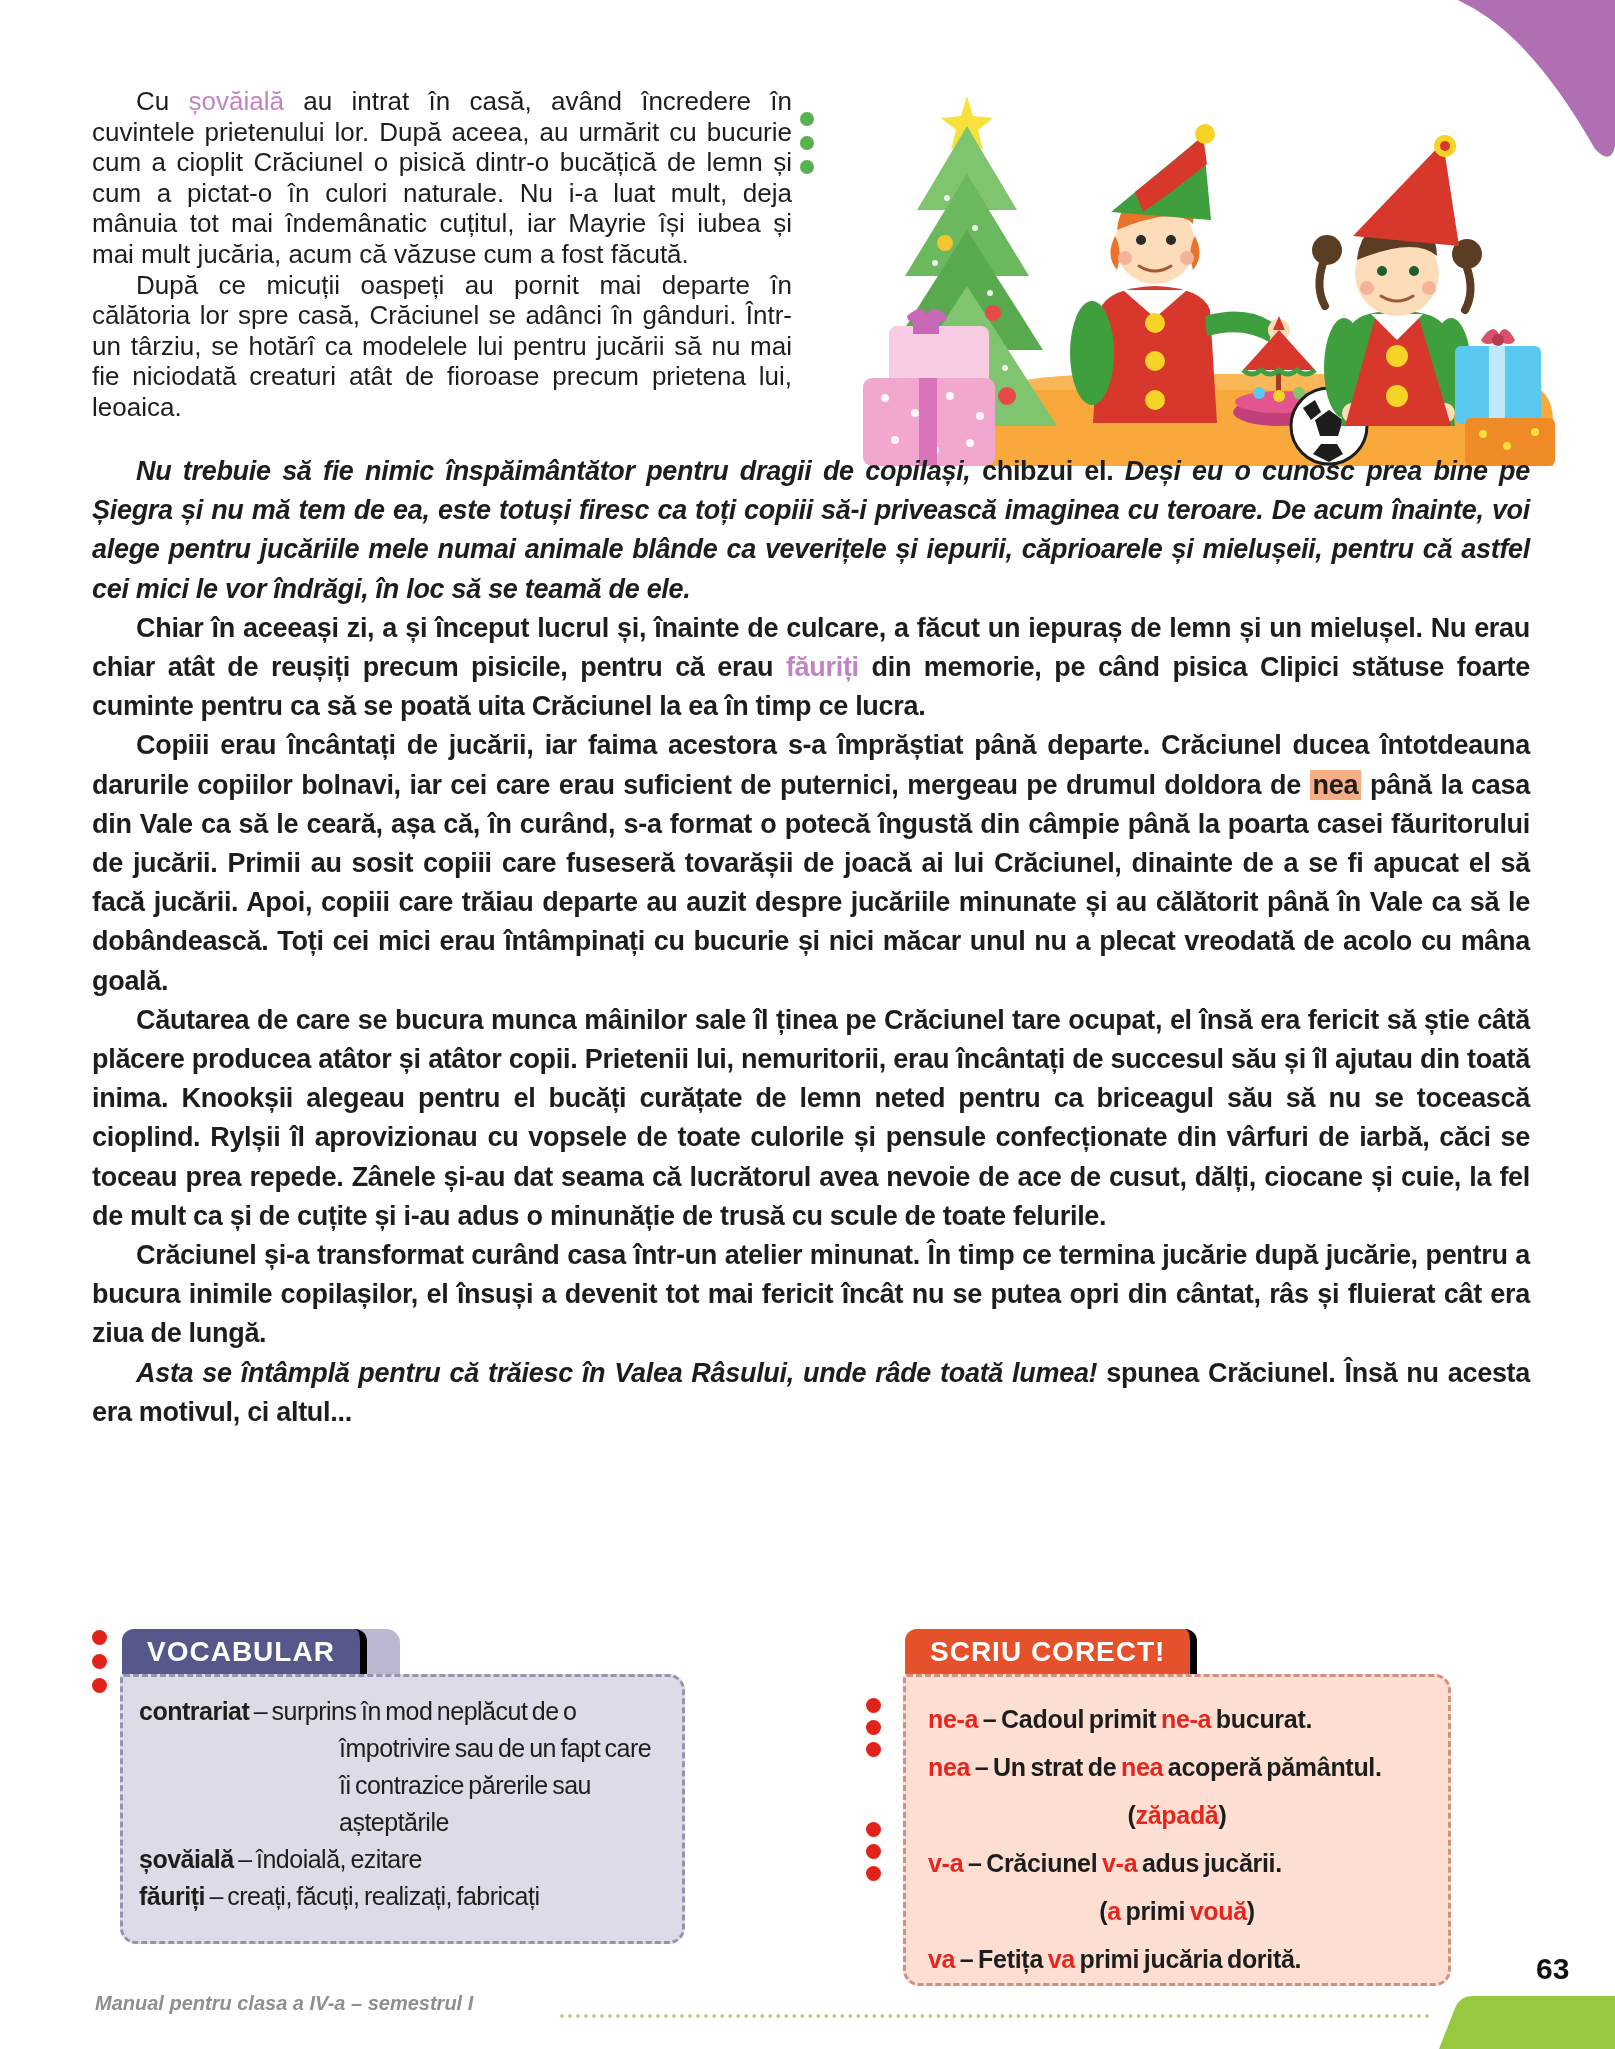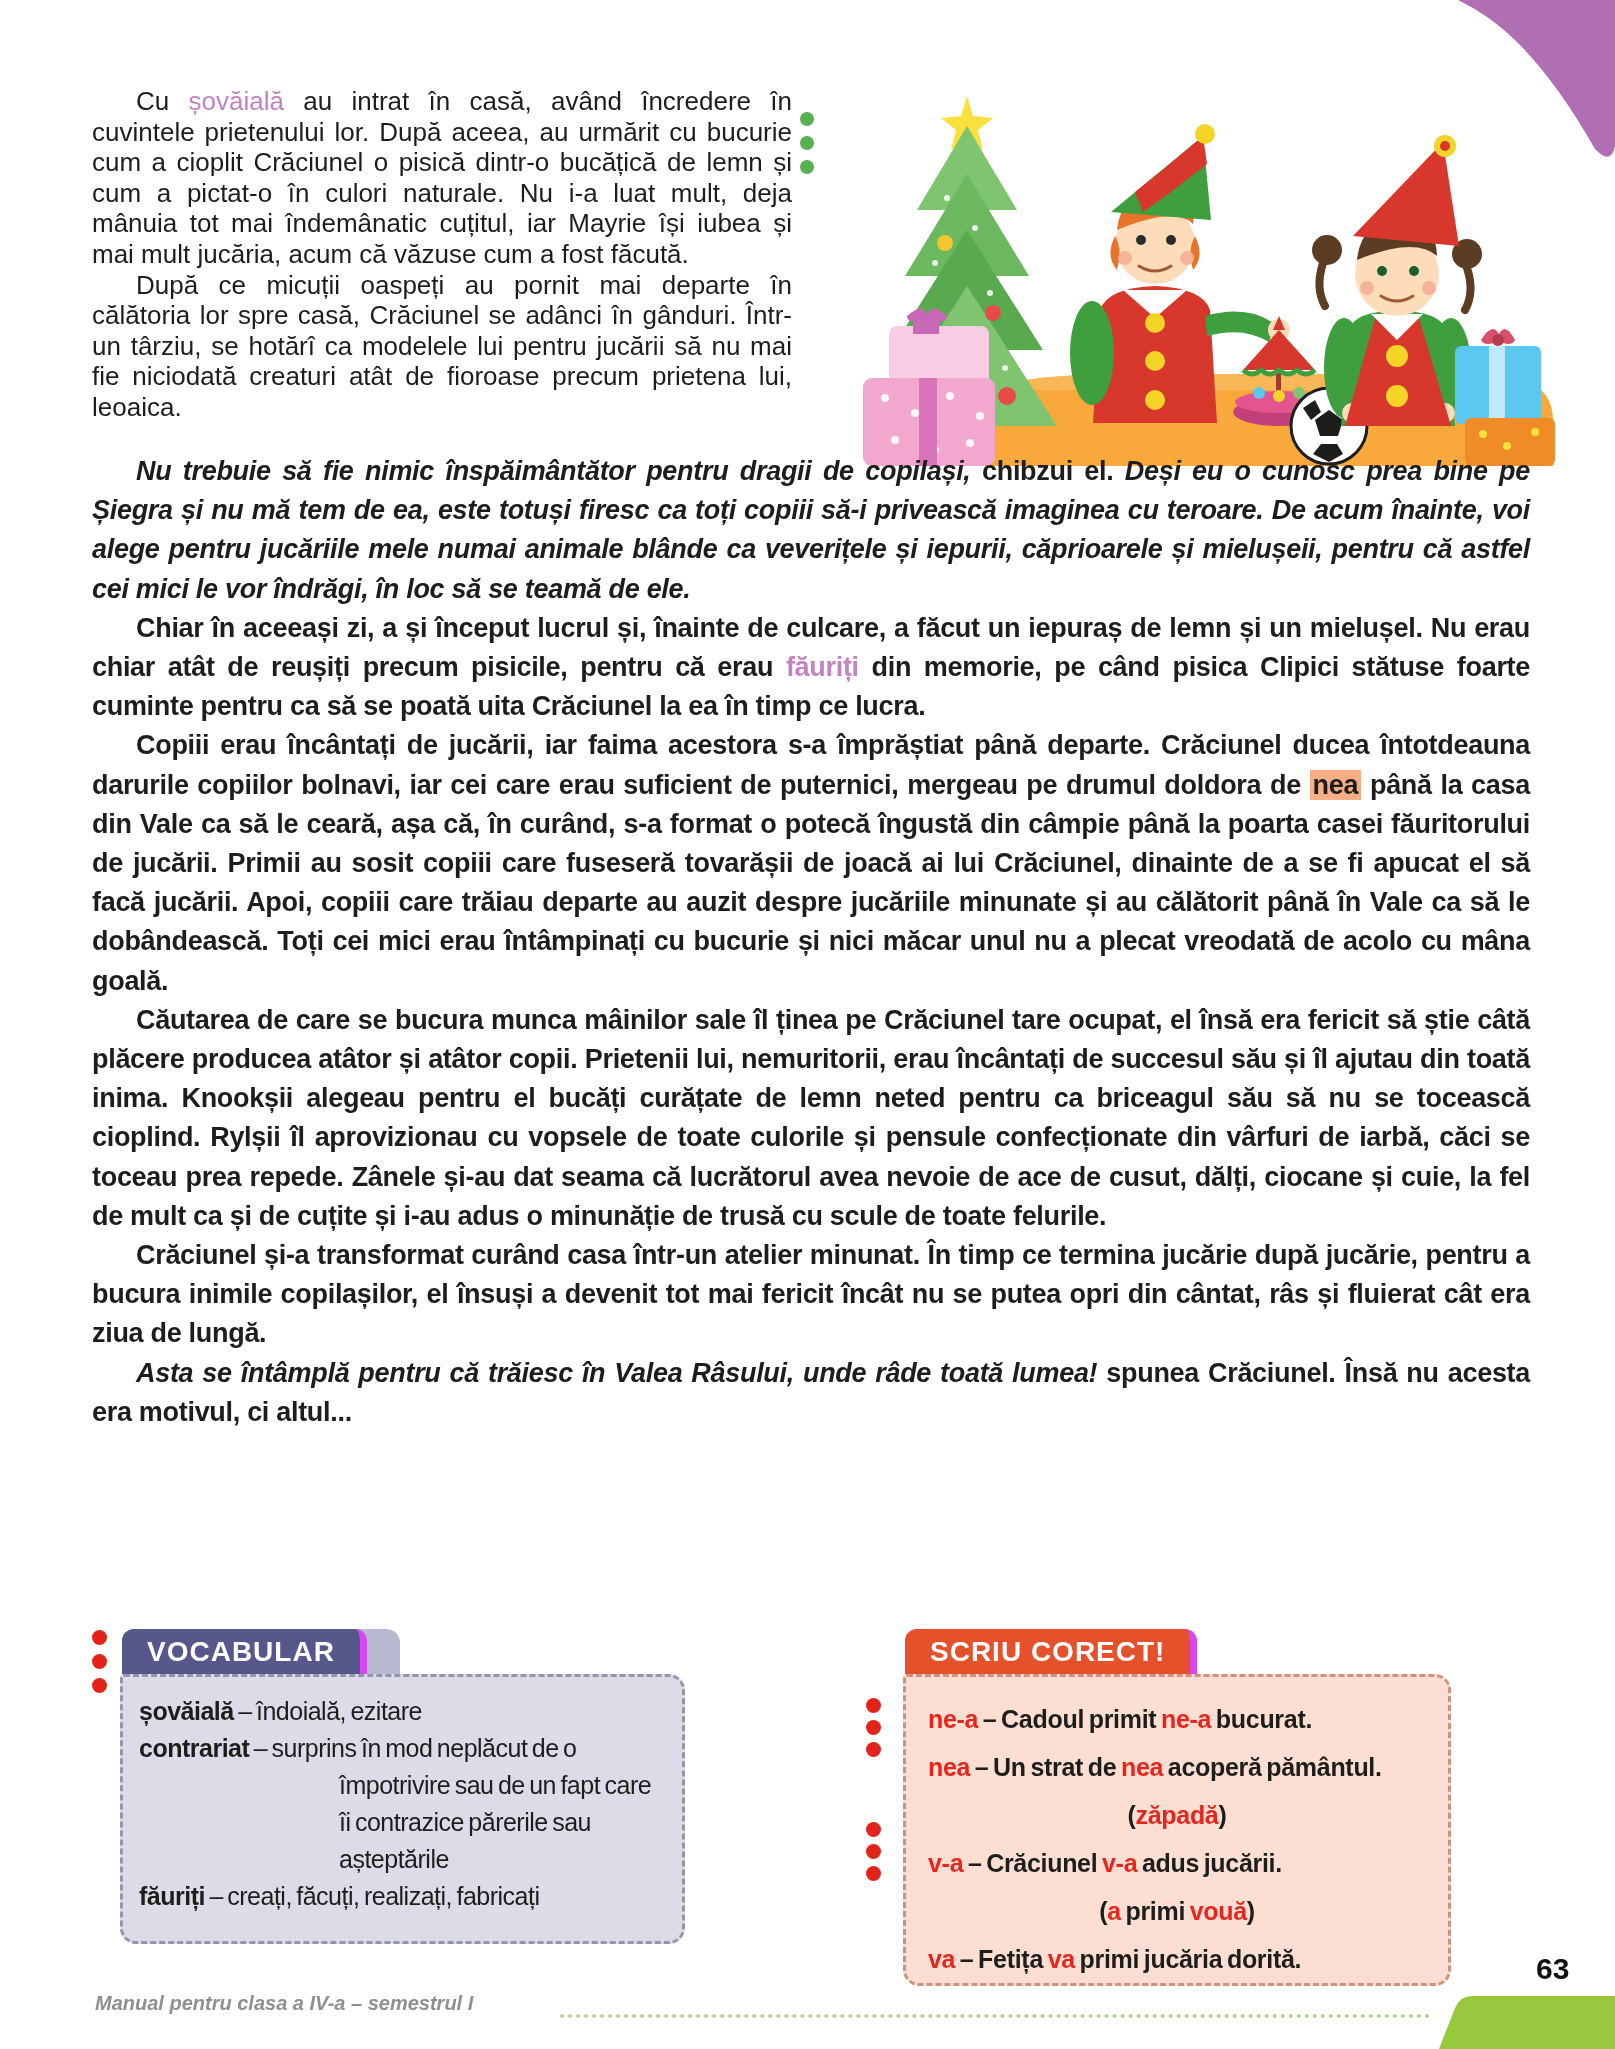--- a/index.html
+++ b/index.html
@@ -24,21 +24,21 @@
   .green-dot{width:14px;height:14px;background:#58b14e;}
   .red-dot{width:15px;height:15px;background:#e2231a;}
 
   
   .corner-svg{position:absolute;right:0;top:0;}
   .footer-green-svg{position:absolute;left:1425px;top:1994px;}
 
   
   .box-header{position:absolute;height:45px;line-height:45px;color:#fff;
               font-size:28px;font-weight:bold;letter-spacing:1px;padding:0 25px;
-              border-radius:12px 12px 0 0;border-right:7px solid #d946ef;z-index:3;}
+              border-radius:12px 12px 0 0;border-right:7px solid #000000;z-index:3;}
   .box-tab{position:absolute;height:45px;border-radius:12px 14px 0 0;z-index:2;}
 
   .vocab-header{left:122px;top:1629px;background:#56578b;}
   .vocab-tab{left:122px;top:1629px;width:278px;background:#b8b8d0;}
   .vocab-body{position:absolute;left:120px;top:1674px;width:565px;height:270px;
               box-sizing:border-box;background:#dcdce8;border:3px dashed #9494ae;
               border-radius:4px 16px 16px 16px;padding:16px 16px;z-index:3;
               font-size:25px;line-height:37px;letter-spacing:-0.5px;word-spacing:-2px;}
   .vocab-entry{margin:0;}
   .vocab-entry.hang{padding-left:200px;text-indent:-200px;}
@@ -230,22 +230,22 @@
 
   <div>
     <span class="dot red-dot" style="left:92px;top:1630px;"></span>
     <span class="dot red-dot" style="left:92px;top:1654px;"></span>
     <span class="dot red-dot" style="left:92px;top:1678px;"></span>
   </div>
 
   <div class="box-tab vocab-tab"></div>
   <div class="box-header vocab-header">VOCABULAR</div>
   <div class="vocab-body">
+    <p class="vocab-entry hang"><span class="vocab-term">contrariat</span><span class="vocab-def"> – </span><span class="vocab-def">surprins în mod neplăcut de o împotrivire sau de un fapt care îi contrazice părerile sau așteptările</span></p>
     <p class="vocab-entry"><span class="vocab-term">șovăială</span><span class="vocab-def"> – </span><span class="vocab-def">îndoială, ezitare</span></p>
-    <p class="vocab-entry hang"><span class="vocab-term">contrariat</span><span class="vocab-def"> – </span><span class="vocab-def">surprins în mod neplăcut de o împotrivire sau de un fapt care îi contrazice părerile sau așteptările</span></p>
     <p class="vocab-entry"><span class="vocab-term">făuriți</span><span class="vocab-def"> – </span><span class="vocab-def">creați, făcuți, realizați, fabricați</span></p>
   </div>
 
   <div>
     <span class="dot red-dot" style="left:866px;top:1698px;"></span>
     <span class="dot red-dot" style="left:866px;top:1720px;"></span>
     <span class="dot red-dot" style="left:866px;top:1742px;"></span>
   </div>
   <div>
     <span class="dot red-dot" style="left:866px;top:1822px;"></span>

